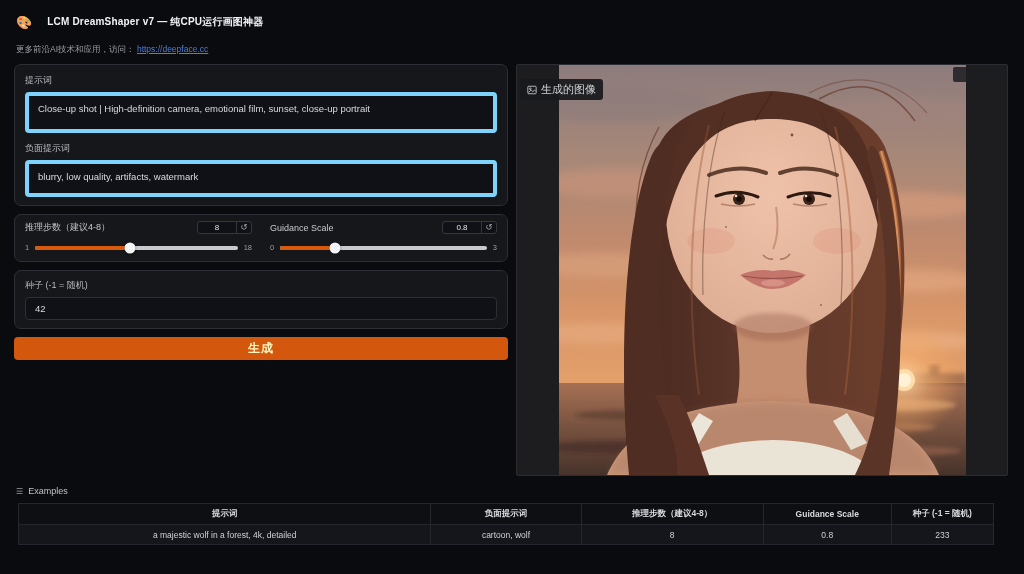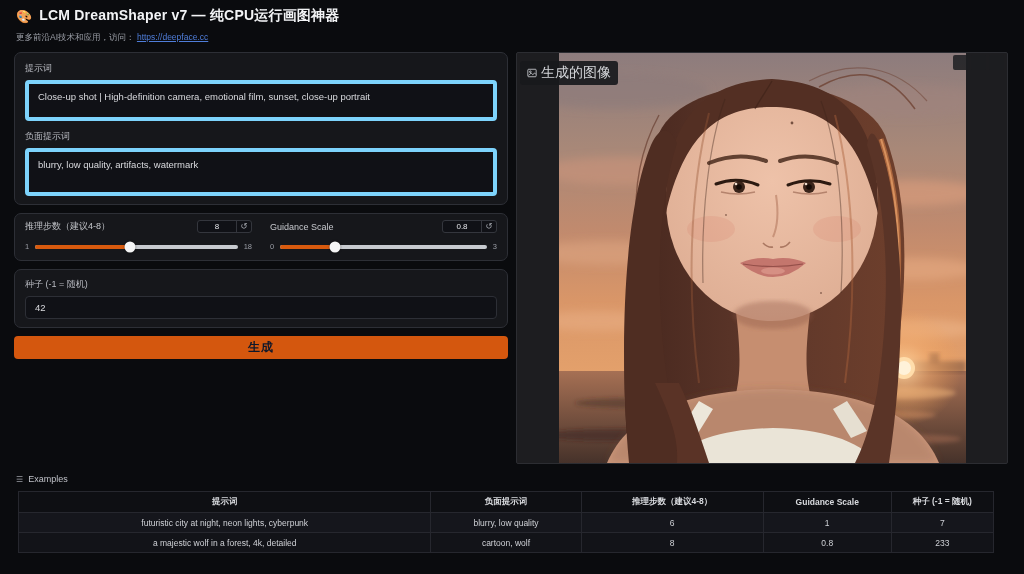--- a/index.html
+++ b/index.html
@@ -6,38 +6,38 @@
   html,body { margin:0; padding:0; }
   body {
     width:1024px; height:574px; overflow:hidden;
     background:#0a0b0e; color:#e5e6ea;
     font-family:"Liberation Sans", sans-serif;
   }
   
   .header { padding:7px 16px 0; }
   .title-row { display:flex; align-items:center; gap:7px; }
   .app-emoji { font-size:13px; }
-  .app-title { font-size:14px; font-weight:700; margin:0; letter-spacing:.2px; color:#f3f4f6; }
+  .app-title { font-size:10px; font-weight:700; margin:8px; letter-spacing:.2px; color:#f3f4f6; }
   .subtitle { margin-top:7px; font-size:8.5px; color:#9b9ea6; }
   .subtitle a { color:#4f7dd9; text-decoration:underline; }
   
   .main { display:flex; gap:8px; padding:8px 16px 0 14px; align-items:flex-start; }
   .left-col { width:494px; flex:none; }
   .right-col { width:492px; height:412px; flex:none; position:relative;
     background:#1d1d20; border:1px solid #2c2d32; border-radius:2px; overflow:hidden; }
   
   .group { background:#16171b; border:1px solid #2d2f36; border-radius:7px; padding:8px 10px; margin-bottom:8px; }
   .field-label { display:block; font-size:9px; color:#b9bbc2; margin:1px 0 5px; }
   .neg-label { margin-top:9px; }
   textarea.text-field {
     display:block; width:100%; background:#101116; border:4px solid #7dd3fc; border-radius:4px;
     color:#d9dade; font-size:9.5px; font-family:inherit; padding:7px 9px; resize:none; line-height:1.35;
   }
   #prompt-textarea { height:41px; }
-  #negative-textarea { height:48px; }
+  #negative-textarea { height:37px; }
   
   .sliders { display:flex; gap:18px; padding:6px 10px 9px; }
   .slider-block { flex:1; min-width:0; }
   .slider-head { display:flex; justify-content:space-between; align-items:center; }
   .slider-label { font-size:9px; color:#c6c8cd; white-space:nowrap; }
   .numwrap { display:flex; align-items:stretch; border:1px solid #34363d; border-radius:3px; background:#101116; height:13px; }
   .num-input { width:38px; background:transparent; border:none; color:#e3e4e8; font-size:8px; text-align:center; font-family:inherit; padding:0; }
   .reset-btn { width:15px; border:none; border-left:1px solid #34363d; background:transparent; color:#a7aab1;
     font-size:8.5px; line-height:1; cursor:pointer; padding:0; }
   .slider-row { display:flex; align-items:center; gap:6px; margin-top:9px; }
@@ -45,24 +45,24 @@
   .track { position:relative; flex:1; height:4px; background:#c7cacf; border-radius:2px; --p:50%; }
   .track .fill { position:absolute; left:0; top:0; bottom:0; width:var(--p); background:#d85a0e; border-radius:2px; }
   .track .handle { position:absolute; top:50%; left:var(--p); width:11px; height:11px;
     transform:translate(-50%,-50%); background:#f5f5f6; border-radius:50%; box-shadow:0 0 2px rgba(0,0,0,.6); }
   
   .seed-group { padding:7px 10px 8px; }
   .seed-input { display:block; width:100%; background:#101116; border:1px solid #2d2f36; border-radius:4px;
     color:#d9dade; font-size:9.5px; font-family:inherit; padding:0 9px; height:23px; }
   
   .generate-btn { display:block; width:100%; height:23px; background:#d4570e; border:none; border-radius:4px;
-    color:#0f172a; font-size:12px; font-weight:700; font-family:inherit; cursor:pointer; letter-spacing:1px; }
-  
-  .badge { position:absolute; top:8px; left:3px; z-index:3; display:flex; align-items:center; gap:4px;
-    background:rgba(24,25,28,.92); border-radius:3px; padding:3px 7px; font-size:14px; color:#d2d4d8; }
+    color:#fef9c3; font-size:12px; font-weight:700; font-family:inherit; cursor:pointer; letter-spacing:1px; }
+  
+  .badge { position:absolute; top:14px; left:3px; z-index:3; display:flex; align-items:center; gap:4px;
+    background:rgba(24,25,28,.92); border-radius:3px; padding:3px 7px; font-size:11px; color:#d2d4d8; }
   .panel-actions { position:absolute; top:2px; right:3px; z-index:3; display:flex; gap:3px; }
   .icon-btn { width:15px; height:15px; display:flex; align-items:center; justify-content:center;
     background:rgba(28,29,33,.85); border:none; border-radius:2px; padding:0; cursor:pointer; }
   .image-wrap { width:407px; height:410px; margin:0 auto; cursor:pointer; }
   .image-wrap svg { display:block; }
   
   .examples { padding:6px 16px 0 14px; }
   .ex-label { display:flex; align-items:center; gap:5px; font-size:9px; color:#c0c2c8; margin:4px 0 7px 2px; }
   .ex-icon { font-size:8px; color:#9a9da4; }
   table.ex-table { border-collapse:collapse; margin-left:4px; width:976px; table-layout:fixed;
@@ -329,27 +329,20 @@
       <tr>
         <th>提示词</th>
         <th>负面提示词</th>
         <th>推理步数（建议4-8）</th>
         <th>Guidance Scale</th>
         <th>种子 (-1 = 随机)</th>
       </tr>
     </thead>
     <tbody>
       <tr>
-        <td>futuristic city at night, neon lights, cyberpunk</td>
-        <td>blurry, low quality</td>
-        <td>6</td>
-        <td>1</td>
-        <td>7</td>
-      </tr>
-      <tr>
         <td>a majestic wolf in a forest, 4k, detailed</td>
         <td>cartoon, wolf</td>
         <td>8</td>
         <td>0.8</td>
         <td>233</td>
       </tr>
     </tbody>
   </table>
 </div>
 

